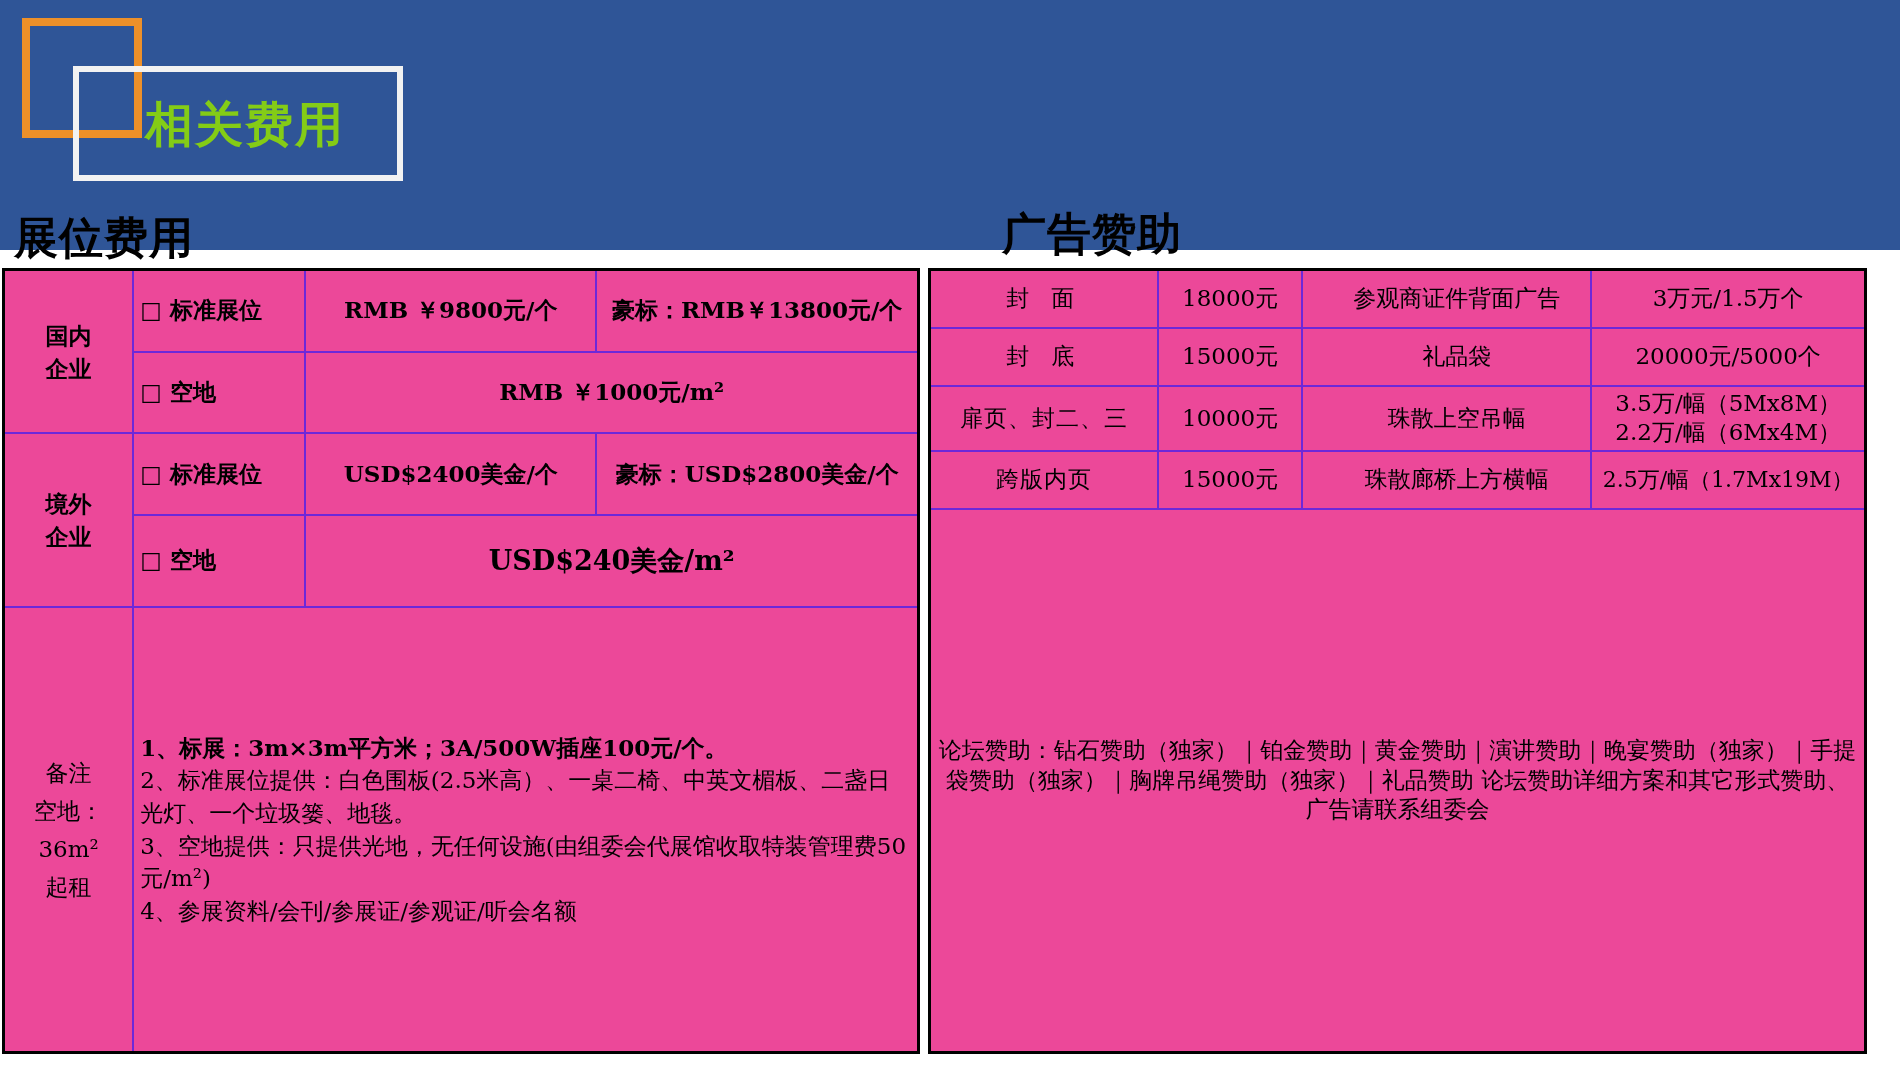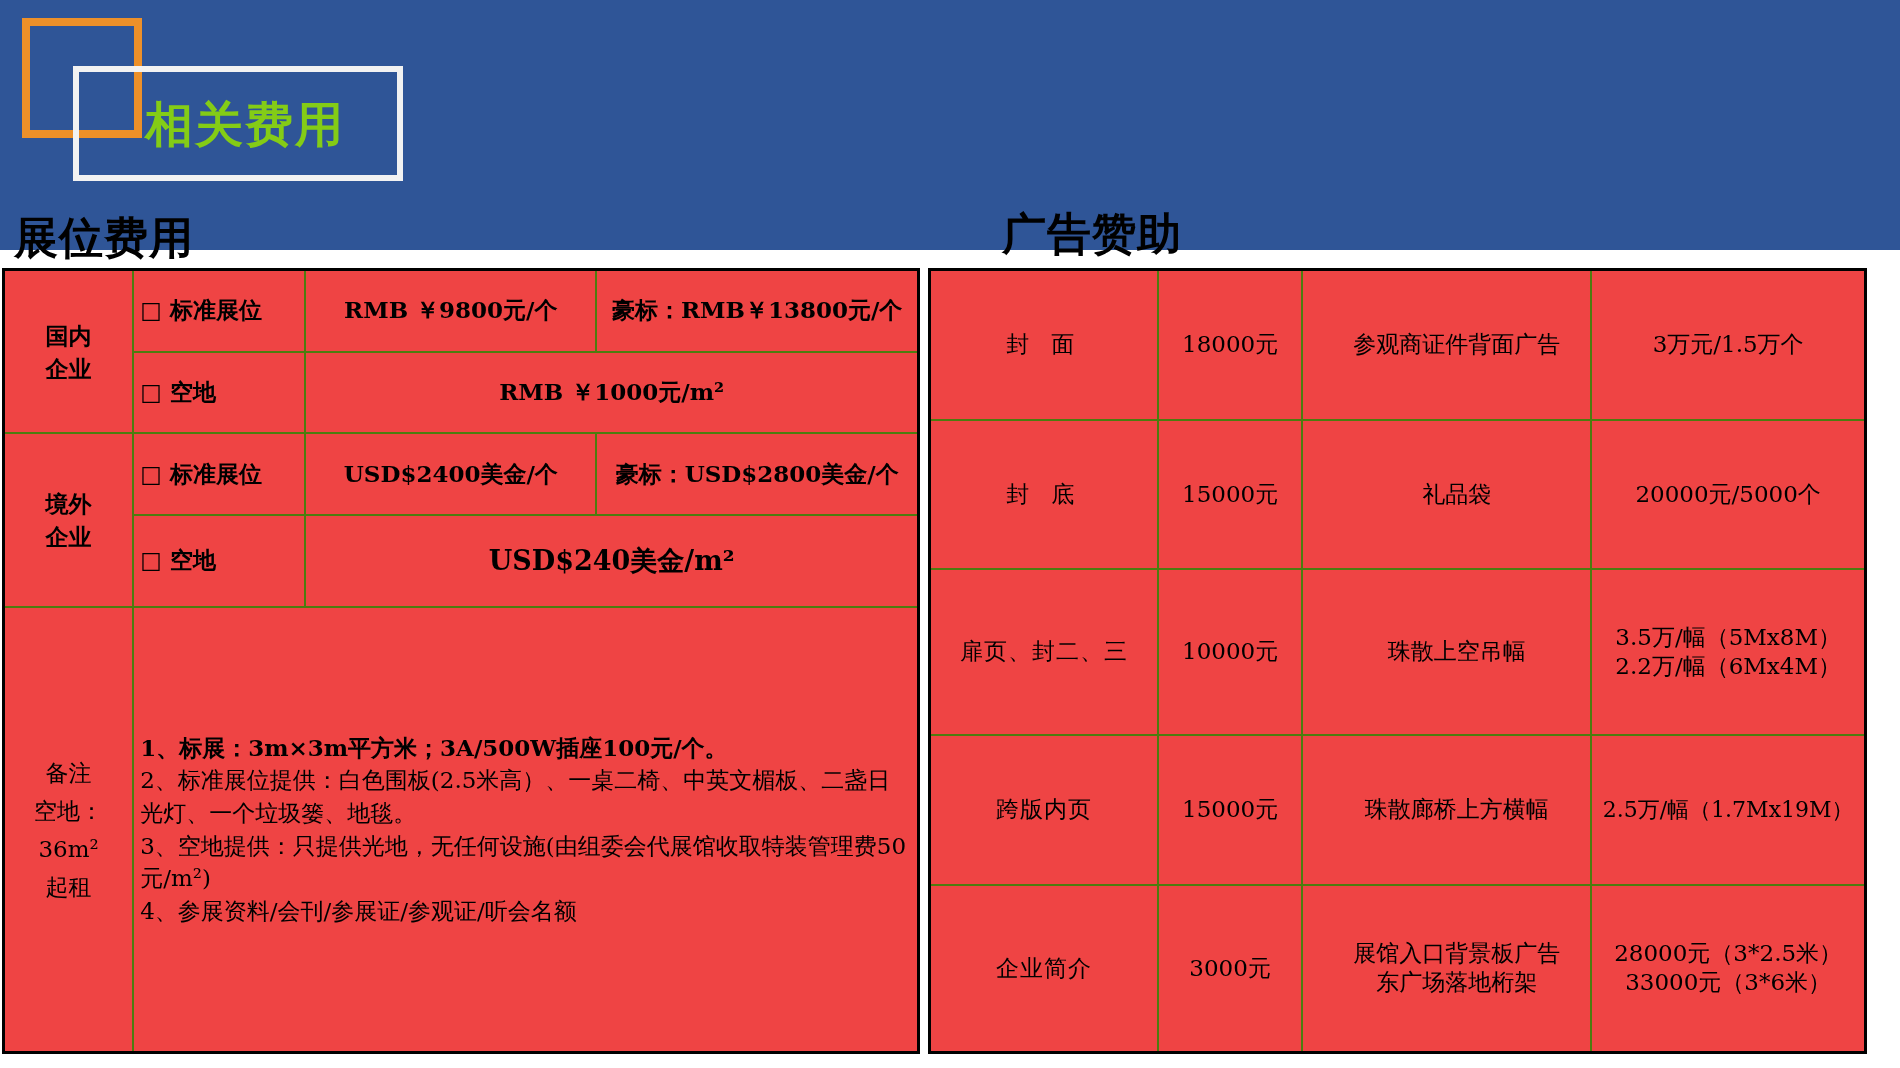--- a/index.html
+++ b/index.html
@@ -68,22 +68,22 @@
   #right-section-title { left: 962px; top: 208px; margin-left: 40px; }
 
   
   .tbl {
     position: absolute;
     border-collapse: collapse;
     background: #EDEDED;
     table-layout: fixed;
   }
   .tbl td {
-    border: 2px solid #4d7c0f;
-    background: #ef4444;
+    border: 2px solid #6d28d9;
+    background: #ec4899;
     padding: 2px 6px;
     vertical-align: middle;
     color: #000000;
     font-family: "DejaVu Serif", "Liberation Serif", serif;
   }
 
   
   #booth-table {
     left: 2px;
     top: 268px;
@@ -240,26 +240,17 @@
         <span style="display:block;">3.5万/幅（5Mx8M）</span>
         <span style="display:block;">2.2万/幅（6Mx4M）</span>
       </td>
     </tr>
     <tr class="ad-row">
       <td class="ad-c1">跨版内页</td>
       <td class="ad-c2">15000元</td>
       <td class="ad-c3 lft">珠散廊桥上方横幅</td>
       <td class="ad-c4" style="font-size:22px;">2.5万/幅（1.7Mx19M）</td>
     </tr>
-    <tr class="ad-row">
-      <td class="ad-c1">企业简介</td>
-      <td class="ad-c2">3000元</td>
-      <td class="ad-c3 lft">
-        <span style="display:block;">展馆入口背景板广告</span>
-        <span style="display:block;">东广场落地桁架</span>
-      </td>
-      <td class="ad-c4" style="text-align:center;">
-        <span style="display:block;">28000元（3*2.5米）</span>
-        <span style="display:block;">33000元（3*6米）</span>
-      </td>
+    <tr>
+      <td class="sponsor-cell" colspan="4">论坛赞助：钻石赞助（独家）｜铂金赞助｜黄金赞助｜演讲赞助｜晚宴赞助（独家）｜手提袋赞助（独家）｜胸牌吊绳赞助（独家）｜礼品赞助 论坛赞助详细方案和其它形式赞助、广告请联系组委会</td>
     </tr>
   </tbody>
 </table>
 
 </body></html>

